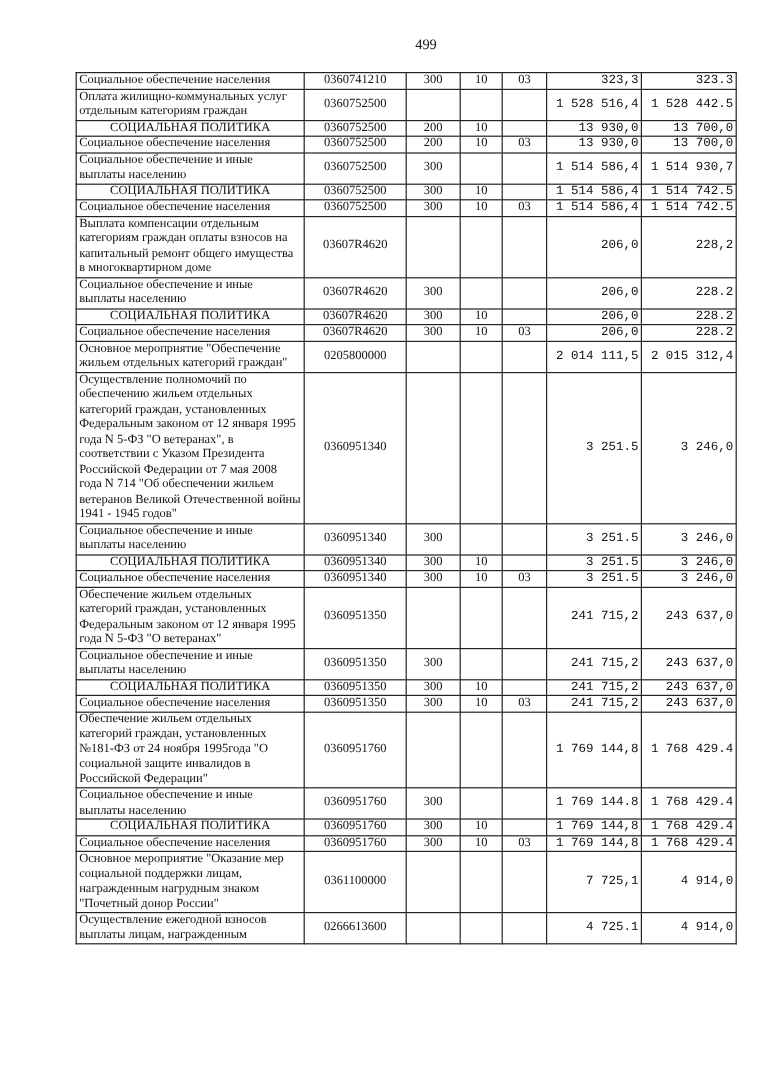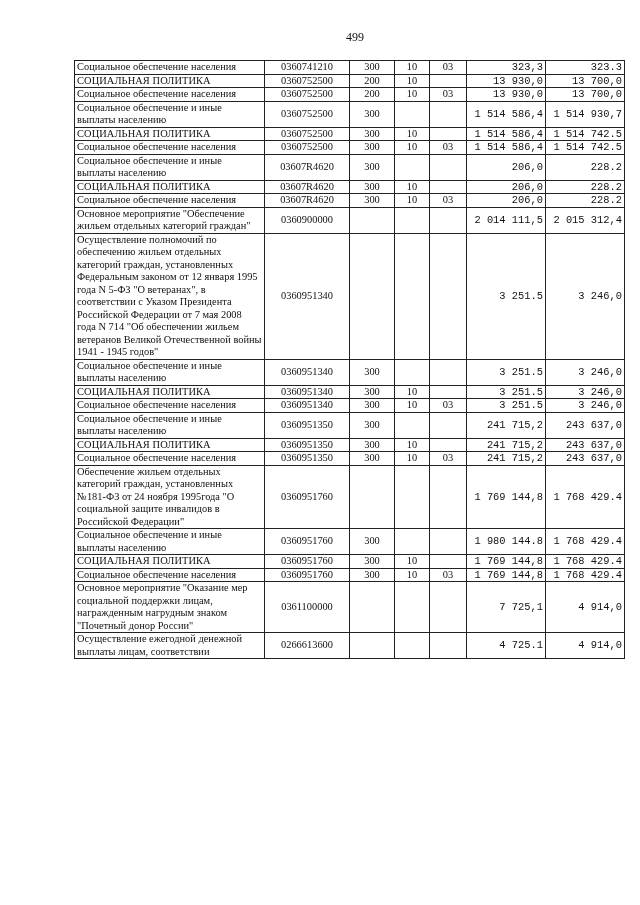--- a/index.html
+++ b/index.html
@@ -1,27 +1,27 @@
 <!DOCTYPE html>
 <html><head>
 <meta charset="utf-8">
 <style>
   html, body { margin: 0; padding: 0; background: #ffffff; }
   body { width: 640px; height: 905px; position: relative; overflow: hidden;
          font-family: "Liberation Serif", "DejaVu Serif", serif; color: #111; }
   .page-number { position: absolute; top: 30px; left: 0; width: 710px; text-align: center;
                  font-size: 12px; }
-  table.budget { position: absolute; top: 60px; left: 74px; border-collapse: collapse;
+  table.budget { position: absolute; top: 60px; left: 63px; border-collapse: collapse;
                  table-layout: fixed; width: 550px; font-size: 10.4px; line-height: 12.5px; }
   table.budget td { border: 1px solid #222; padding: 0 2px; vertical-align: middle; overflow: hidden; }
   td.name { text-align: left; padding-left: 3px; }
   td.code { text-align: center; font-family: Liberation Serif, serif; }
   td.ctr  { text-align: center; }
   td.num  { text-align: right; padding-right: 2px; font-family: Liberation Mono, monospace; }
-  td.name.caps { letter-spacing: 0.1px; }
+  td.name.caps { letter-spacing: 0.1px; text-align: center; }
 </style>
 </head>
 <body>
 
 <div class="page-number">499</div>
 
 <table class="budget">
   <colgroup>
     <col style="width:190px">
       <col style="width:85px">
@@ -35,20 +35,29 @@
       <tr>
         <td class="name">Социальное обеспечение населения</td>
         <td class="code">0360741210</td>
         <td class="ctr">300</td>
         <td class="ctr">10</td>
         <td class="ctr">03</td>
         <td class="num">323,3</td>
         <td class="num">323.3</td>
       </tr>
       <tr>
+        <td class="name">Оплата жилищно-коммунальных услуг отдельным категориям граждан</td>
+        <td class="code">0360752500</td>
+        <td class="ctr"></td>
+        <td class="ctr"></td>
+        <td class="ctr"></td>
+        <td class="num">1 528 516,4</td>
+        <td class="num">1 528 442.5</td>
+      </tr>
+      <tr>
         <td class="name caps">СОЦИАЛЬНАЯ ПОЛИТИКА</td>
         <td class="code">0360752500</td>
         <td class="ctr">200</td>
         <td class="ctr">10</td>
         <td class="ctr"></td>
         <td class="num">13 930,0</td>
         <td class="num">13 700,0</td>
       </tr>
       <tr>
         <td class="name">Социальное обеспечение населения</td>
@@ -80,20 +89,29 @@
       <tr>
         <td class="name">Социальное обеспечение населения</td>
         <td class="code">0360752500</td>
         <td class="ctr">300</td>
         <td class="ctr">10</td>
         <td class="ctr">03</td>
         <td class="num">1 514 586,4</td>
         <td class="num">1 514 742.5</td>
       </tr>
       <tr>
+        <td class="name">Выплата компенсации отдельным категориям граждан оплаты взносов на капитальный ремонт общего имущества в многоквартирном доме</td>
+        <td class="code">03607R4620</td>
+        <td class="ctr"></td>
+        <td class="ctr"></td>
+        <td class="ctr"></td>
+        <td class="num">206,0</td>
+        <td class="num">228,2</td>
+      </tr>
+      <tr>
         <td class="name">Социальное обеспечение и иные выплаты населению</td>
         <td class="code">03607R4620</td>
         <td class="ctr">300</td>
         <td class="ctr"></td>
         <td class="ctr"></td>
         <td class="num">206,0</td>
         <td class="num">228.2</td>
       </tr>
       <tr>
         <td class="name caps">СОЦИАЛЬНАЯ ПОЛИТИКА</td>
@@ -108,21 +126,21 @@
         <td class="name">Социальное обеспечение населения</td>
         <td class="code">03607R4620</td>
         <td class="ctr">300</td>
         <td class="ctr">10</td>
         <td class="ctr">03</td>
         <td class="num">206,0</td>
         <td class="num">228.2</td>
       </tr>
       <tr>
         <td class="name">Основное мероприятие "Обеспечение жильем отдельных категорий граждан"</td>
-        <td class="code">0360900000</td>
+        <td class="code">0205800000</td>
         <td class="ctr"></td>
         <td class="ctr"></td>
         <td class="ctr"></td>
         <td class="num">2 014 111,5</td>
         <td class="num">2 015 312,4</td>
       </tr>
       <tr>
         <td class="name">Осуществление полномочий по обеспечению жильем отдельных категорий граждан, установленных Федеральным законом от 12 января 1995 года N 5-ФЗ "О ветеранах", в соответствии с Указом Президента Российской Федерации от 7 мая 2008 года N 714 "Об обеспечении жильем ветеранов Великой Отечественной войны 1941 - 1945 годов"</td>
         <td class="code">0360951340</td>
         <td class="ctr"></td>
@@ -152,20 +170,29 @@
       <tr>
         <td class="name">Социальное обеспечение населения</td>
         <td class="code">0360951340</td>
         <td class="ctr">300</td>
         <td class="ctr">10</td>
         <td class="ctr">03</td>
         <td class="num">3 251.5</td>
         <td class="num">3 246,0</td>
       </tr>
       <tr>
+        <td class="name">Обеспечение жильем отдельных категорий граждан, установленных Федеральным законом от 12 января 1995 года N 5-ФЗ "О ветеранах"</td>
+        <td class="code">0360951350</td>
+        <td class="ctr"></td>
+        <td class="ctr"></td>
+        <td class="ctr"></td>
+        <td class="num">241 715,2</td>
+        <td class="num">243 637,0</td>
+      </tr>
+      <tr>
         <td class="name">Социальное обеспечение и иные выплаты населению</td>
         <td class="code">0360951350</td>
         <td class="ctr">300</td>
         <td class="ctr"></td>
         <td class="ctr"></td>
         <td class="num">241 715,2</td>
         <td class="num">243 637,0</td>
       </tr>
       <tr>
         <td class="name caps">СОЦИАЛЬНАЯ ПОЛИТИКА</td>
@@ -193,21 +220,21 @@
         <td class="ctr"></td>
         <td class="num">1 769 144,8</td>
         <td class="num">1 768 429.4</td>
       </tr>
       <tr>
         <td class="name">Социальное обеспечение и иные выплаты населению</td>
         <td class="code">0360951760</td>
         <td class="ctr">300</td>
         <td class="ctr"></td>
         <td class="ctr"></td>
-        <td class="num">1 980 144.8</td>
+        <td class="num">1 769 144.8</td>
         <td class="num">1 768 429.4</td>
       </tr>
       <tr>
         <td class="name caps">СОЦИАЛЬНАЯ ПОЛИТИКА</td>
         <td class="code">0360951760</td>
         <td class="ctr">300</td>
         <td class="ctr">10</td>
         <td class="ctr"></td>
         <td class="num">1 769 144,8</td>
         <td class="num">1 768 429.4</td>
@@ -224,21 +251,21 @@
       <tr>
         <td class="name">Основное мероприятие "Оказание мер социальной поддержки лицам, награжденным нагрудным знаком "Почетный донор России"</td>
         <td class="code">0361100000</td>
         <td class="ctr"></td>
         <td class="ctr"></td>
         <td class="ctr"></td>
         <td class="num">7 725,1</td>
         <td class="num">4 914,0</td>
       </tr>
       <tr>
-        <td class="name">Осуществление ежегодной денежной выплаты лицам, соответствии</td>
+        <td class="name">Осуществление ежегодной взносов выплаты лицам, награжденным</td>
         <td class="code">0266613600</td>
         <td class="ctr"></td>
         <td class="ctr"></td>
         <td class="ctr"></td>
         <td class="num">4 725.1</td>
         <td class="num">4 914,0</td>
       </tr>
     </tbody>
 </table>
 

